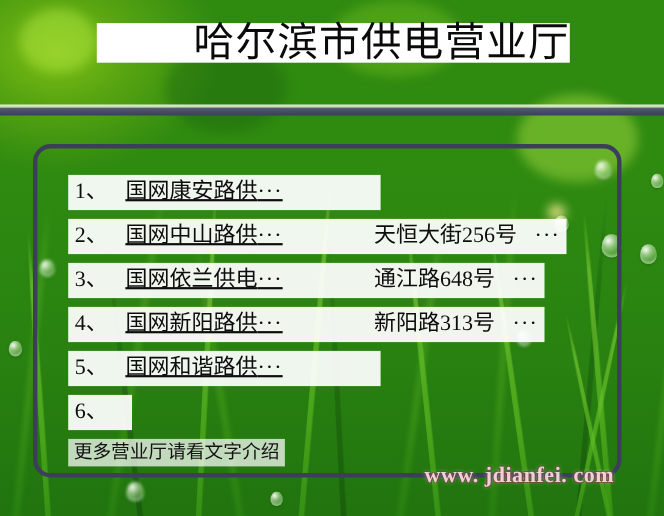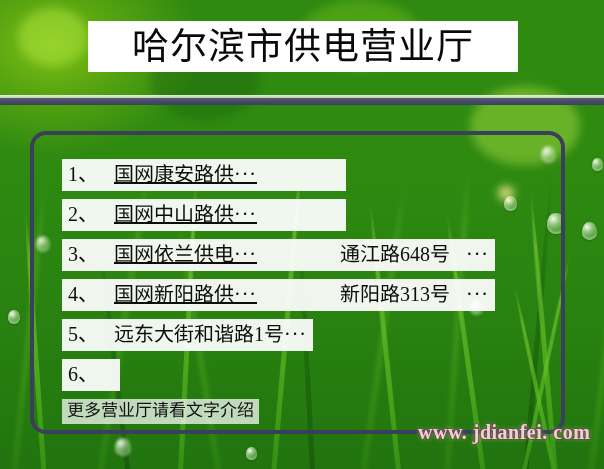--- a/index.html
+++ b/index.html
@@ -73,25 +73,25 @@
     border-radius: 50%;
     filter: blur(5px);
   }
 
   
   .title-band {
     position: absolute;
     left: 88px;
     top: 21px;
     width: 430px;
-    height: 51px;
+    height: 36px;
     background: #ffffff;
     display: flex;
     align-items: center;
-    justify-content: center;
+    justify-content: flex-end;
   }
   .title-text {
     font-size: 37px;
     line-height: 1;
     color: #0a0a0a;
     letter-spacing: 1px;
     white-space: nowrap;
     font-weight: 400;
   }
 
@@ -182,21 +182,20 @@
     font-weight: 700;
     letter-spacing: 0.5px;
     color: rgba(246,222,226,0.92);
     white-space: nowrap;
     text-shadow:
       -1px -1px 0 rgba(120,60,70,0.55),
        1px -1px 0 rgba(120,60,70,0.55),
       -1px  1px 0 rgba(120,60,70,0.55),
        1px  1px 0 rgba(120,60,70,0.55),
        0 0 4px rgba(255,255,255,0.5);
-    margin-left: 32px;
   }
 </style>
 </head>
 <body>
 
 <div id="stage">
 
   <div class="bg-base"></div>
 
   <div class="bokeh" style="left:18px; top:8px; width:70px; height:58px; background:rgba(170,226,60,0.55);"></div>
@@ -255,20 +254,21 @@
         <span class="gap"></span>
         <span class="col-name"><span>国网康安路供</span><span class="dots">···</span></span>
       </div>
     </div>
 
     <div class="row">
       <div class="row-band">
         <span>2、</span>
         <span class="gap"></span>
         <span class="col-name"><span>国网中山路供</span><span class="dots">···</span></span>
+        <span class="col-addr"><span>天恒大街256号</span><span class="gap"></span><span class="dots">···</span></span>
       </div>
     </div>
 
     <div class="row">
       <div class="row-band">
         <span>3、</span>
         <span class="gap"></span>
         <span class="col-name"><span>国网依兰供电</span><span class="dots">···</span></span>
         <span class="col-addr"><span>通江路648号</span><span class="gap"></span><span class="dots">···</span></span>
       </div>
@@ -280,21 +280,21 @@
         <span class="gap"></span>
         <span class="col-name"><span>国网新阳路供</span><span class="dots">···</span></span>
         <span class="col-addr"><span>新阳路313号</span><span class="gap"></span><span class="dots">···</span></span>
       </div>
     </div>
 
     <div class="row">
       <div class="row-band">
         <span>5、</span>
         <span class="gap"></span>
-        <span class="col-addr"><span>远东大街和谐路1号</span><span class="dots">···</span></span>
+        <span class="col-name"><span>国网和谐路供</span><span class="dots">···</span></span>
       </div>
     </div>
 
     <div class="row">
       <div class="row-band">
         <span>6、</span>
         <span class="gap"></span>
       </div>
     </div>
 

